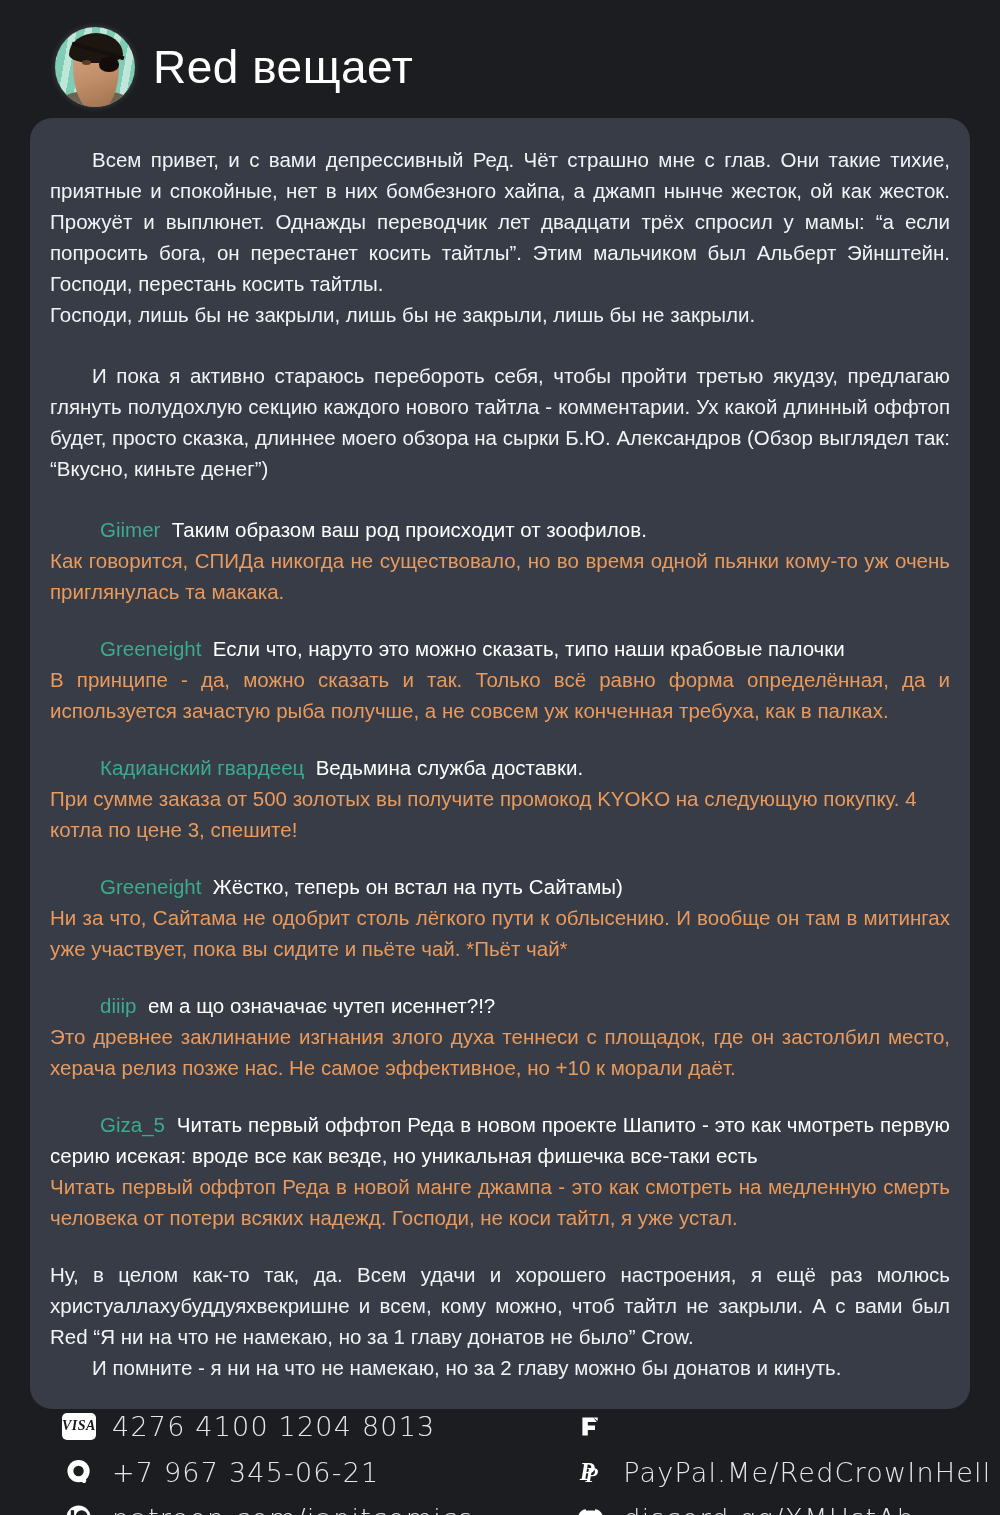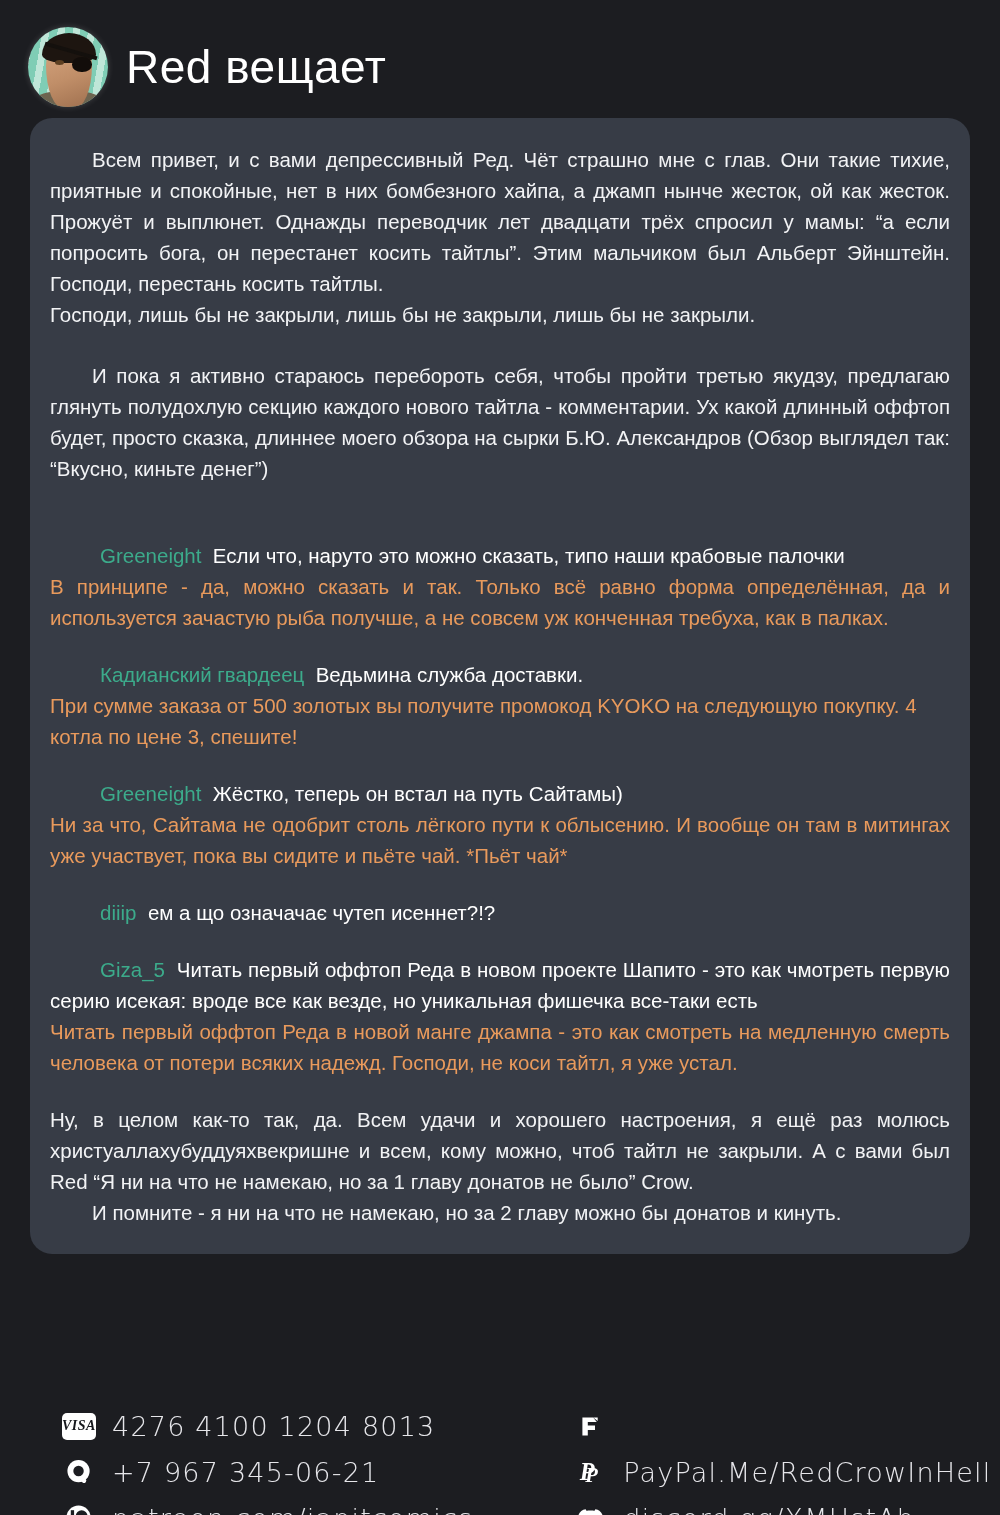--- a/index.html
+++ b/index.html
@@ -12,20 +12,21 @@
     overflow: hidden;
     position: relative;
   }
 
   
   .header {
     display: flex;
     align-items: center;
     padding: 24px 0 0 28px;
     height: 110px;
+    margin-left: 27px;
   }
   .avatar {
     width: 80px;
     height: 80px;
     border-radius: 50%;
     flex: 0 0 80px;
     position: relative;
     overflow: hidden;
     background:
       repeating-linear-gradient(100deg,
@@ -207,20 +208,24 @@
 
   <div class="para indent">Всем привет, и с вами депрессивный Ред. Чёт страшно мне с глав. Они такие тихие, приятные и спокойные, нет в них бомбезного хайпа, а джамп нынче жесток, ой как жесток. Прожуёт и выплюнет. Однажды переводчик лет двадцати трёх спросил у мамы: “а если попросить бога, он перестанет косить тайтлы”. Этим мальчиком был Альберт Эйнштейн. Господи, перестань косить тайтлы.</div>
   <div class="para nojustify">Господи, лишь бы не закрыли, лишь бы не закрыли, лишь бы не закрыли.</div>
 
   <div class="gap-lg"></div>
 
   <div class="para indent">И пока я активно стараюсь перебороть себя, чтобы пройти третью якудзу, предлагаю глянуть полудохлую секцию каждого нового тайтла - комментарии. Ух какой длинный оффтоп будет, просто сказка, длиннее моего обзора на сырки Б.Ю. Александров (Обзор выглядел так: “Вкусно, киньте денег”)</div>
 
   <div class="gap-lg"></div>
 
+  <div>
+    <div class="comment-quote"><span class="uname">Giimer</span><span>Таким образом ваш род происходит от зоофилов.</span></div>
+    <div class="reply">Как говорится, СПИДа никогда не существовало, но во время одной пьянки кому-то уж очень приглянулась та макака.</div>
+  </div>
 
   <div class="gap-md"></div>
 
   <div>
     <div class="comment-quote"><span class="uname">Greeneight</span><span>Если что, наруто это можно сказать, типо наши крабовые палочки</span></div>
     <div class="reply">В принципе - да, можно сказать и так. Только всё равно форма определённая, да и используется зачастую рыба получше, а не совсем уж конченная требуха, как в палках.</div>
   </div>
 
   <div class="gap-md"></div>
 
@@ -233,20 +238,21 @@
 
   <div>
     <div class="comment-quote nojustify"><span class="uname">Greeneight</span><span>Жёстко, теперь он встал на путь Сайтамы)</span></div>
     <div class="reply">Ни за что, Сайтама не одобрит столь лёгкого пути к облысению. И вообще он там в митингах уже участвует, пока вы сидите и пьёте чай. *Пьёт чай*</div>
   </div>
 
   <div class="gap-md"></div>
 
   <div>
     <div class="comment-quote nojustify"><span class="uname">diiip</span><span>ем а що означачає чутеп исеннет?!?</span></div>
+    <div class="reply">Это древнее заклинание изгнания злого духа теннеси с площадок, где он застолбил место, херача релиз позже нас. Не самое эффективное, но +10 к морали даёт.</div>
   </div>
 
   <div class="gap-md"></div>
 
   <div>
     <div class="comment-quote"><span class="uname">Giza_5</span><span>Читать первый оффтоп Реда в новом проекте Шапито - это как чмотреть первую серию исекая: вроде все как везде, но уникальная фишечка все-таки есть</span></div>
     <div class="reply">Читать первый оффтоп Реда в новой манге джампа - это как смотреть на медленную смерть человека от потери всяких надежд. Господи, не коси тайтл, я уже устал.</div>
   </div>
 
   <div class="gap-md"></div>

